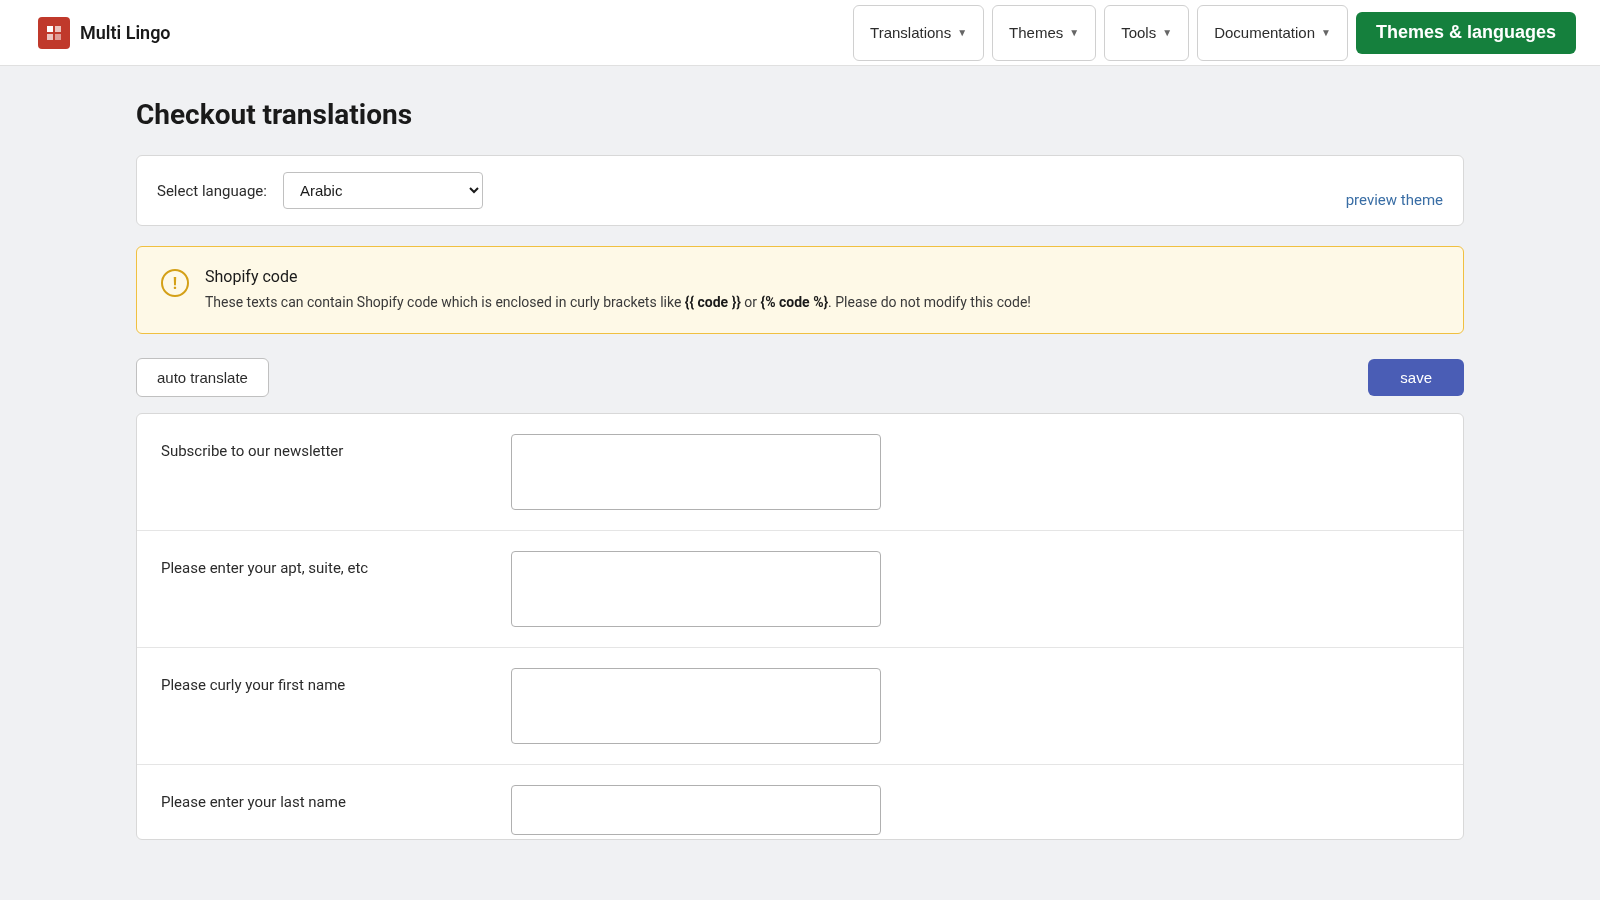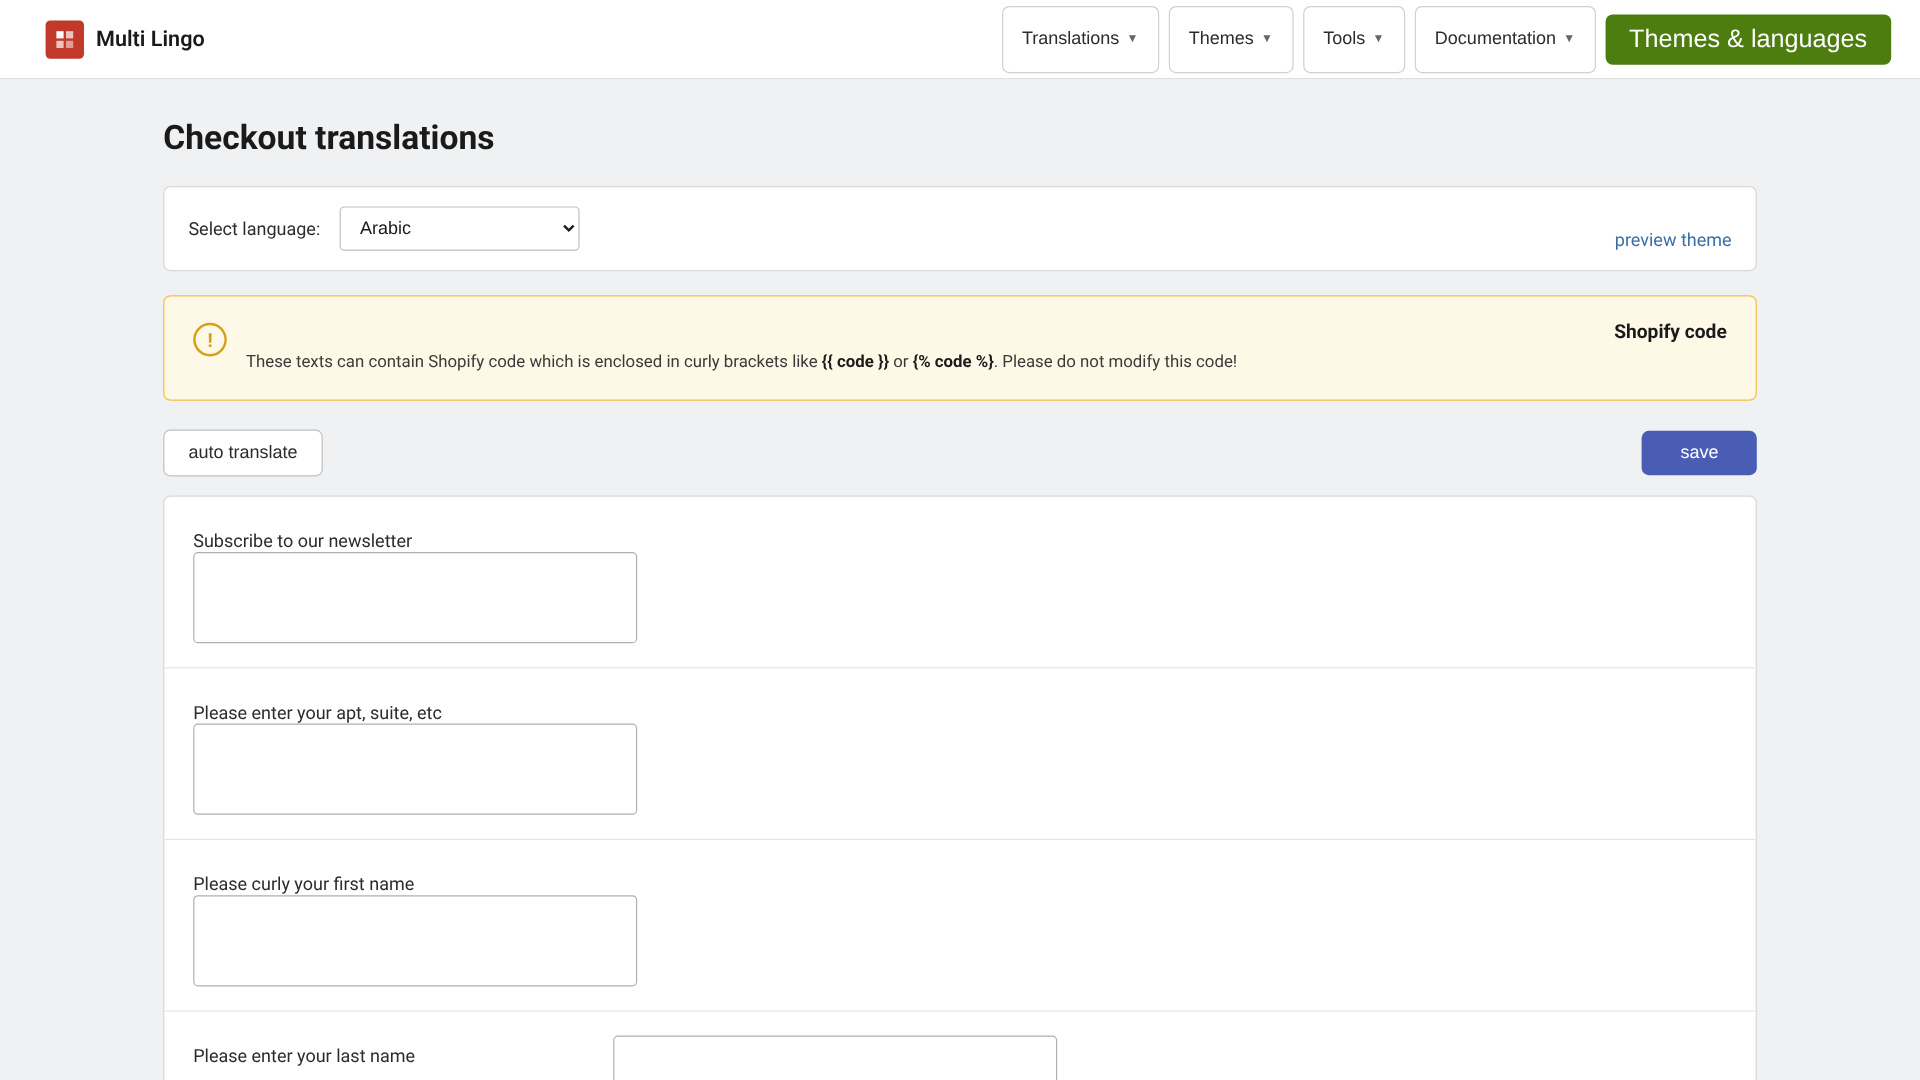--- a/index.html
+++ b/index.html
@@ -72,29 +72,29 @@
       gap: 6px;
       height: 56px;
     }
 
     .nav-btn .chevron {
       font-size: 10px;
       color: #666;
     }
 
     .themes-btn {
-      background-color: #4d7c0f;
+      background-color: #15803d;
       color: white;
       border: none;
       border-radius: 6px;
       padding: 8px 20px;
-      font-size: 21px;
+      font-size: 18px;
       cursor: pointer;
       height: 42px;
-      font-weight: 400;
+      font-weight: 700;
     }
 
     
     .main-content {
       padding: 32px 136px;
     }
 
     .page-title {
       font-size: 28px;
       font-weight: 700;
@@ -170,24 +170,23 @@
       flex-shrink: 0;
       margin-top: 2px;
     }
 
     .warning-content {
       flex: 1;
     }
 
     .warning-title {
       font-size: 16px;
-      font-weight: 700;
+      font-weight: 400;
       color: #1a1a1a;
       margin-bottom: 6px;
-      text-align: right;
     }
 
     .warning-text {
       font-size: 14px;
       color: #3a3a3a;
       line-height: 1.5;
     }
 
     .warning-text .code-highlight {
       font-weight: 700;
@@ -229,21 +228,20 @@
       border: 1px solid #d8d8d8;
       border-radius: 6px;
       overflow: hidden;
     }
 
     .translation-row {
       display: flex;
       align-items: flex-start;
       padding: 20px 24px;
       border-bottom: 1px solid #e5e5e5;
-      flex-direction: column;
     }
 
     .translation-row:last-child {
       border-bottom: none;
     }
 
     .translation-label {
       width: 350px;
       flex-shrink: 0;
       font-size: 15px;

